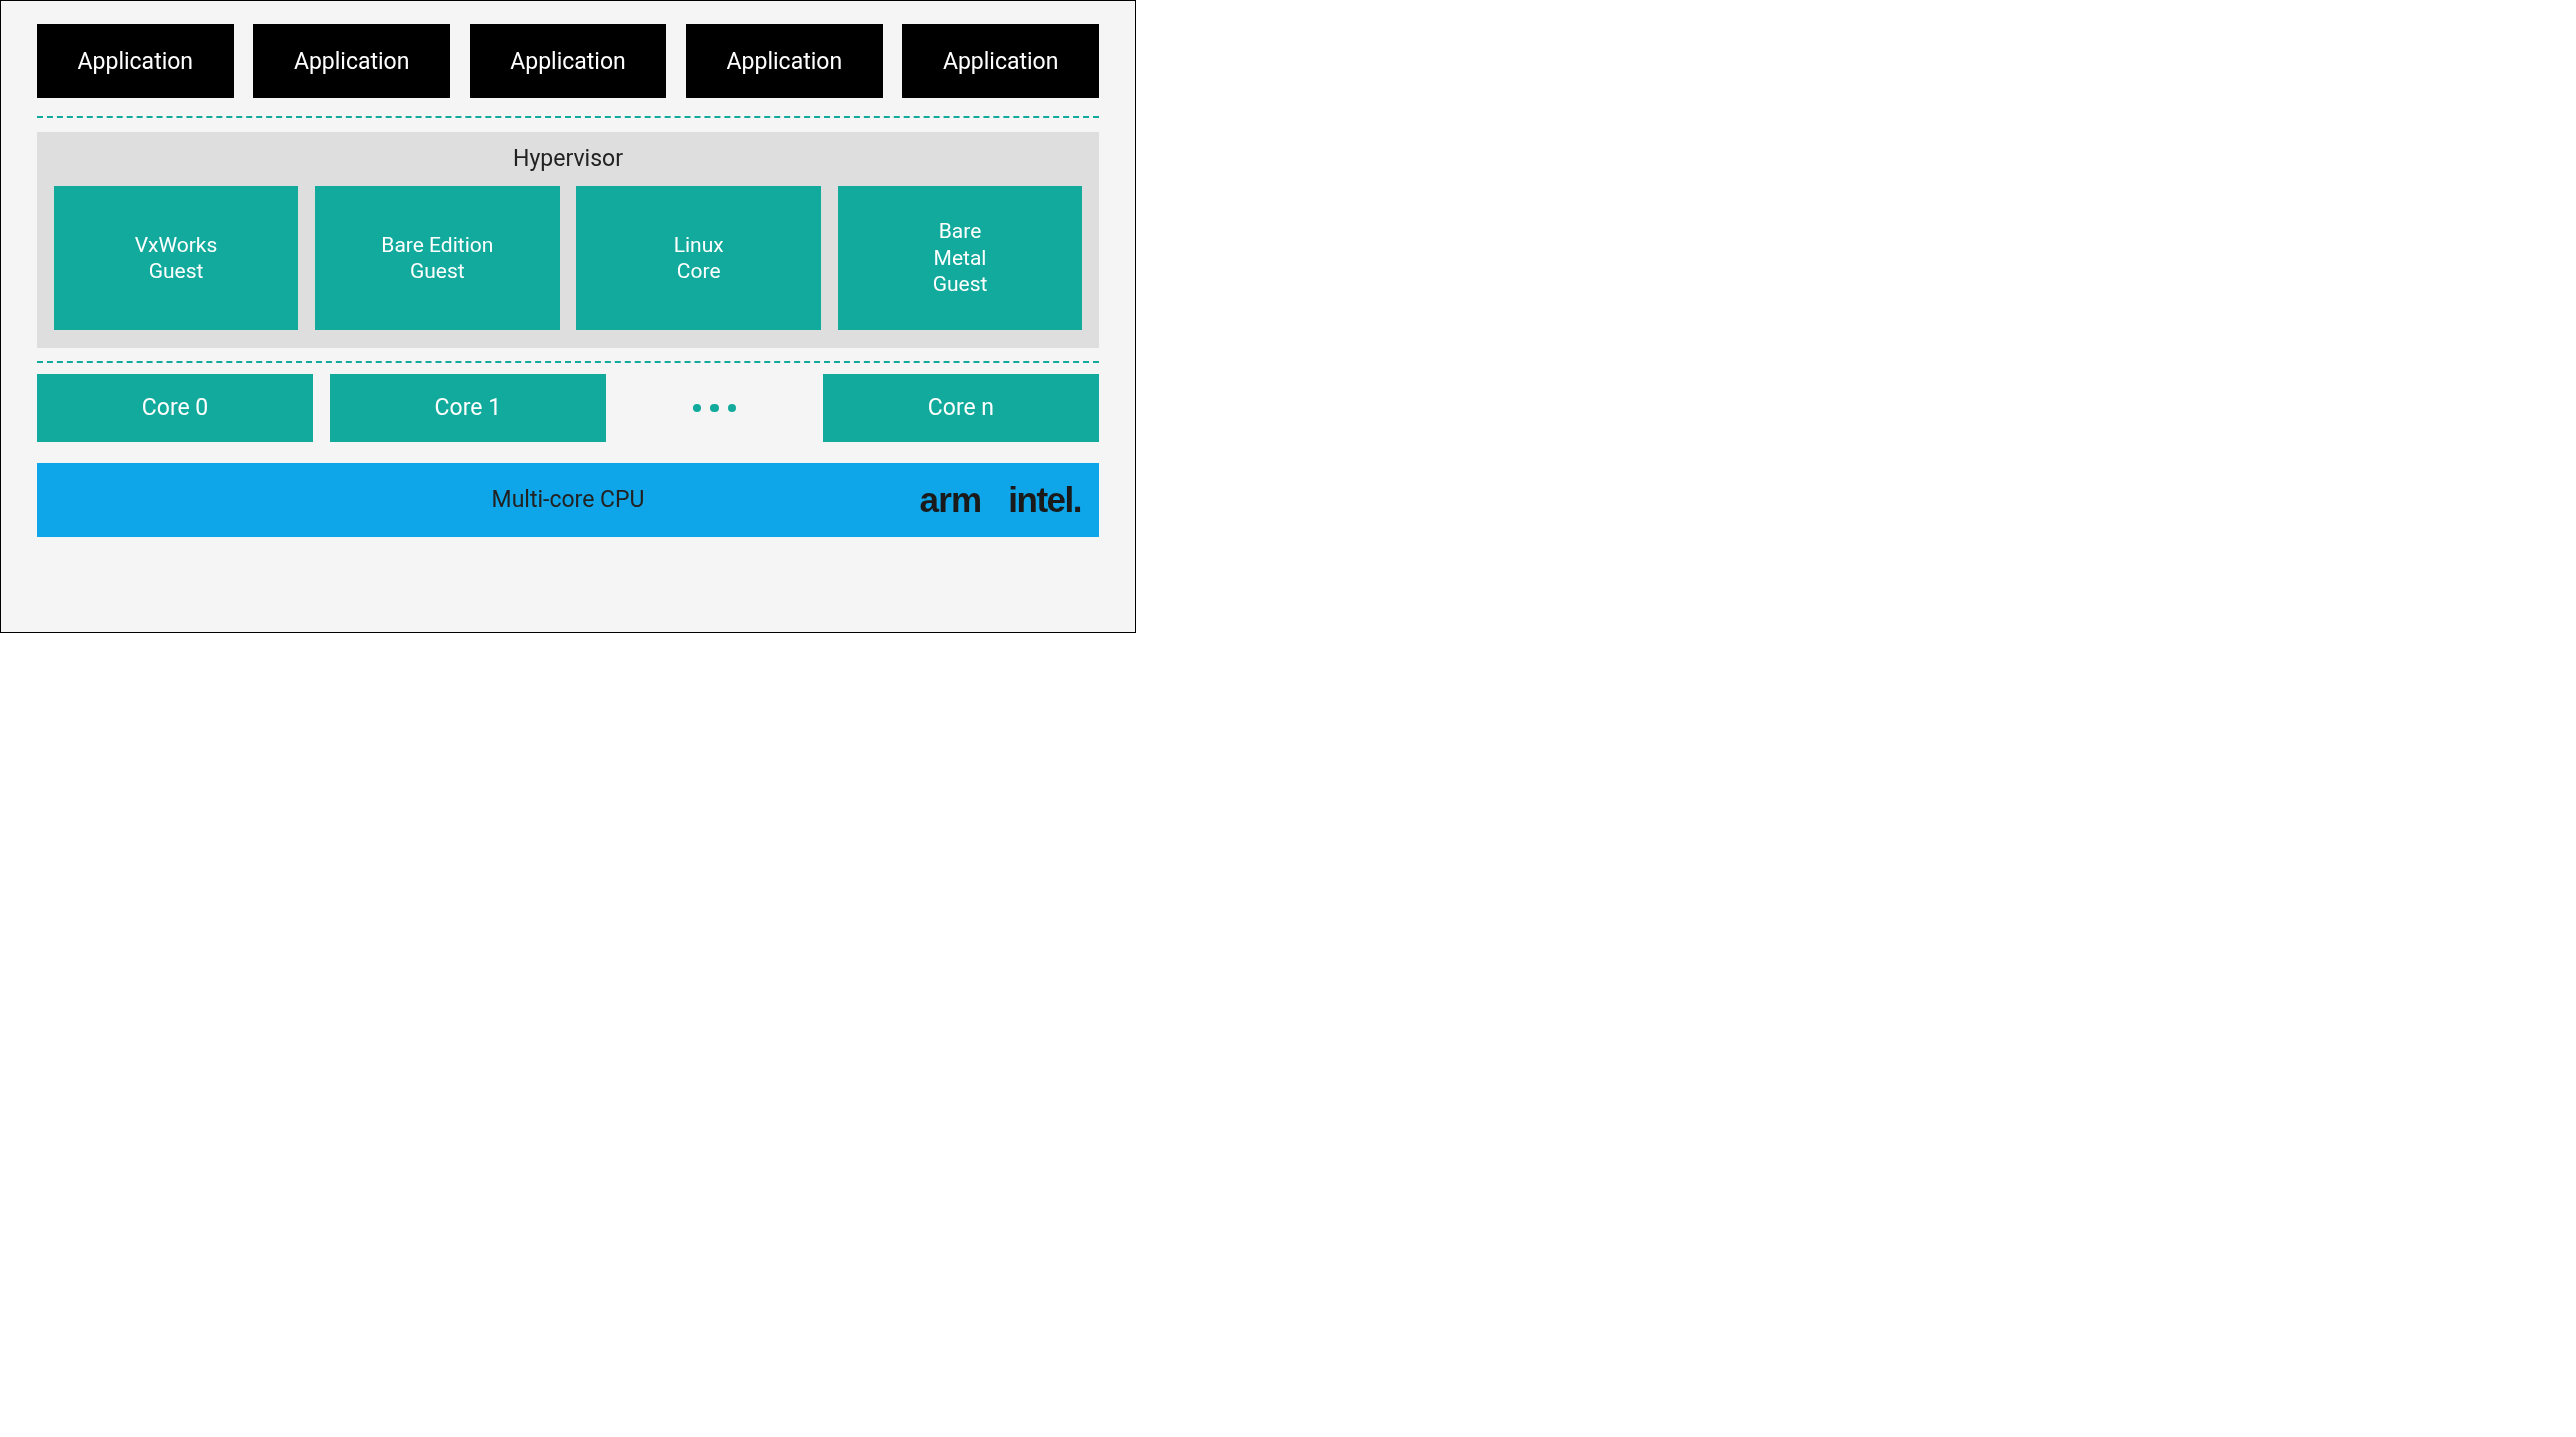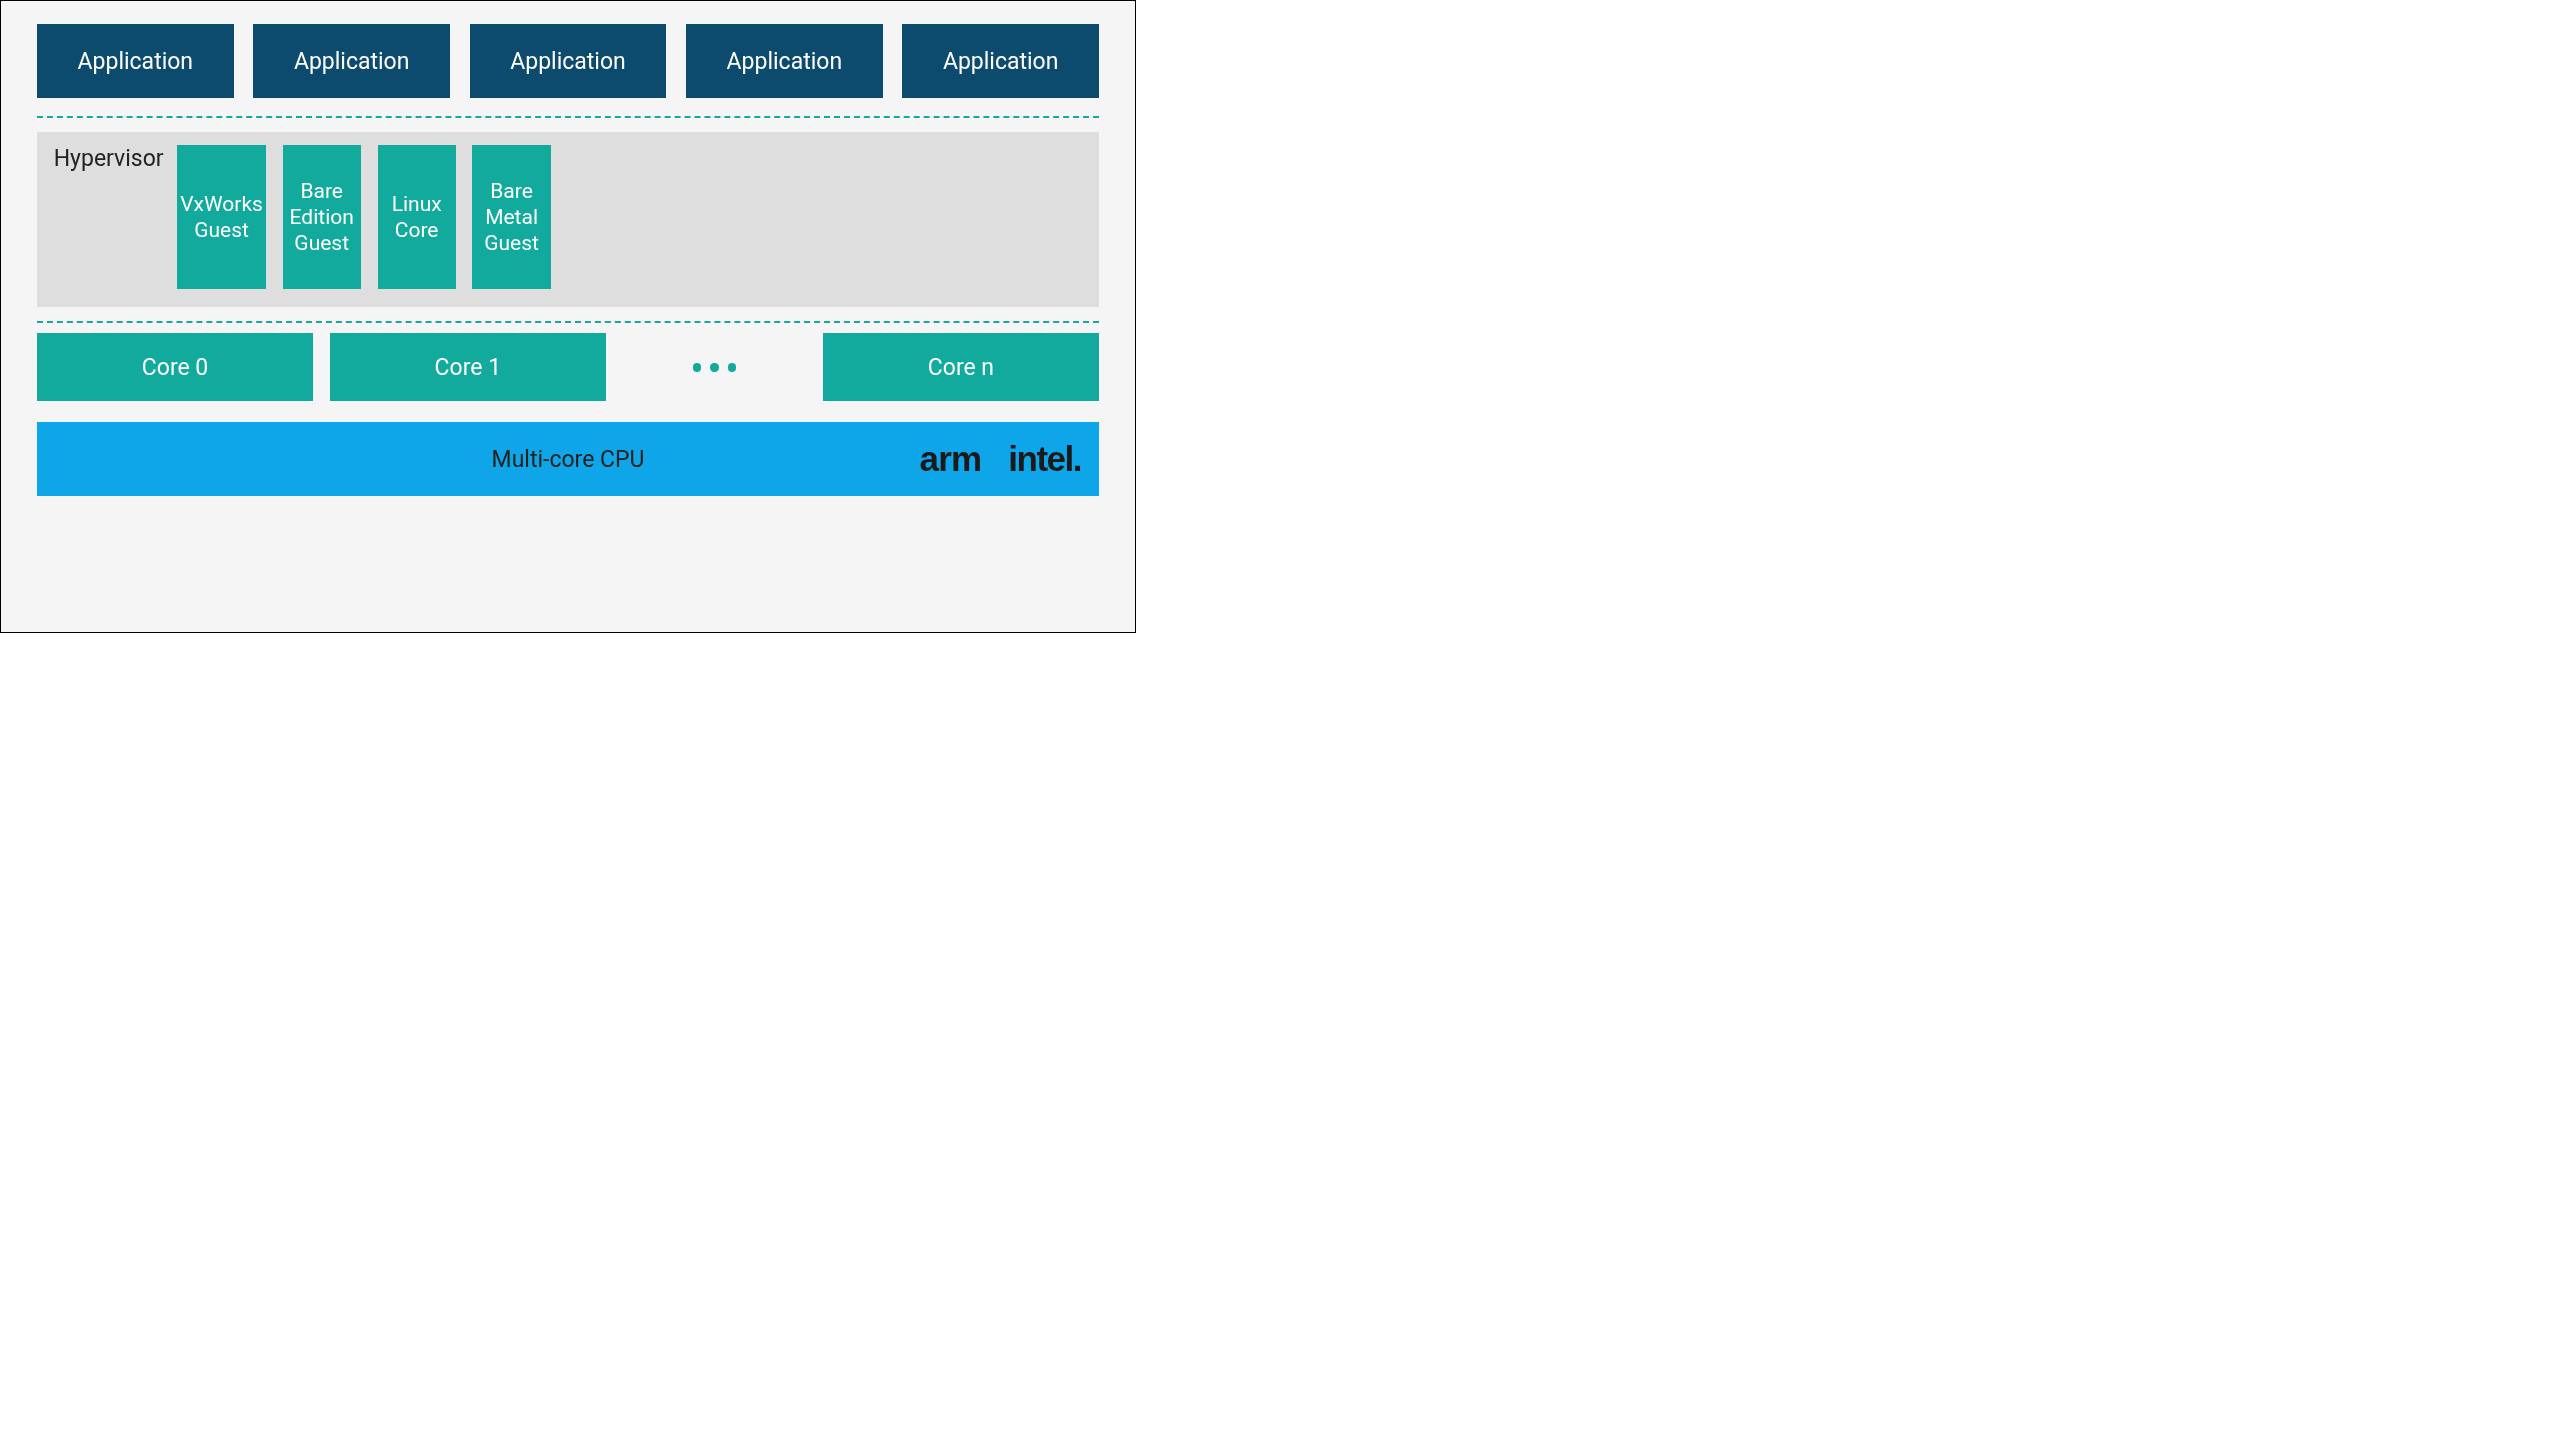--- a/index.html
+++ b/index.html
@@ -16,21 +16,21 @@
     padding: 23px 36px 26px 36px;
     display: flex;
     flex-direction: column;
   }
   .row {
     display: flex;
     gap: 19.7px;
   }
   .app-box {
     flex: 1;
-    background: #0c4a6e;
+    background: #000000;
     color: #fff;
     font-size: 23px;
     font-weight: 400;
     display: flex;
     align-items: center;
     justify-content: center;
     height: 74px;
   }
   .divider {
     border: none;
@@ -39,21 +39,21 @@
   }
   .divider2 {
     border: none;
     border-top: 2.3px dashed #11aa9c;
     margin: 13.6px 0 10.6px 0;
   }
   .hypervisor {
     background: #dedede;
     padding: 13.6px 16.7px 18px 16.7px;
     display: flex;
-    flex-direction: row;
+    flex-direction: column;
     gap: 13.6px;
   }
   .hypervisor-title {
     text-align: center;
     font-size: 23px;
     color: #222;
     font-weight: 400;
   }
   .guest-row {
     display: flex;

